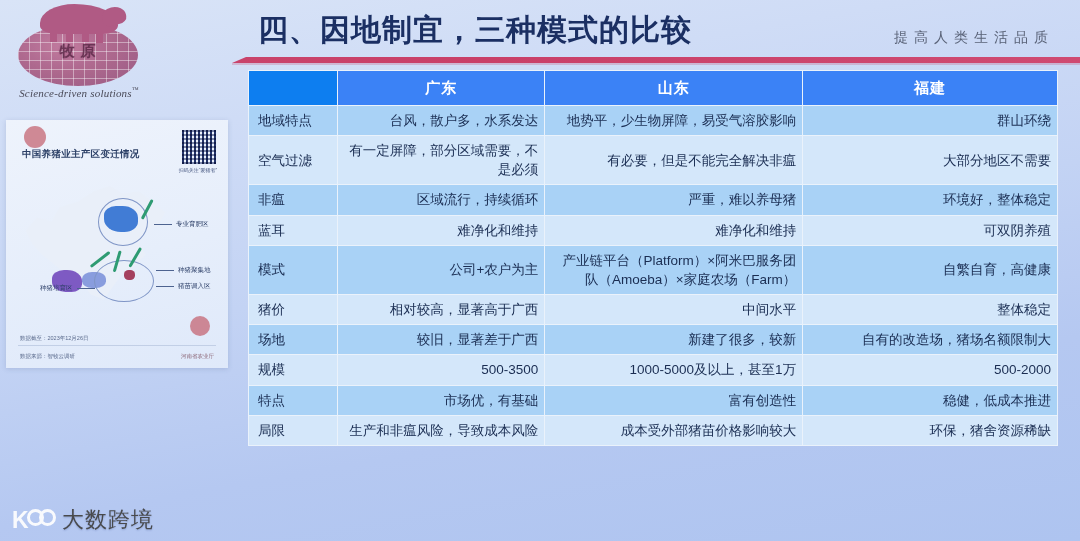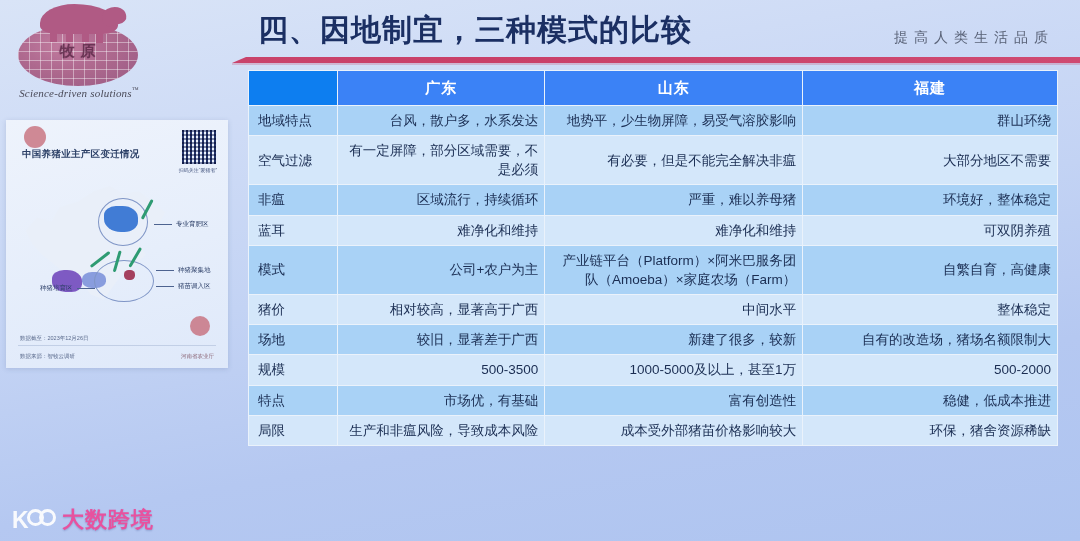--- a/index.html
+++ b/index.html
@@ -121,21 +121,21 @@
   
   .wm{position:absolute;left:12px;bottom:6px;display:flex;align-items:center;gap:8px;
     opacity:.92;}
   .wm-mark{position:relative;width:42px;height:26px;}
   .wm-k{position:absolute;left:0;top:1px;font-size:23px;font-weight:bold;color:#ffffff;
     font-family:"Liberation Sans",sans-serif;line-height:24px;}
   .wm-o1,.wm-o2{position:absolute;top:2px;width:11px;height:11px;border-radius:50%;
     border:3px solid #ffffff;}
   .wm-o1{left:15px;}
   .wm-o2{left:27px;}
-  .wm-text{font-size:22px;font-weight:bold;color:#ec4899;letter-spacing:1px;
+  .wm-text{font-size:22px;font-weight:normal;color:#404040;letter-spacing:1px;
     text-shadow:0 1px 2px rgba(60,80,140,.35);}
 </style>
 </head>
 <body>
 
 <div class="slide">
 
   <div class="logo-box">
     <div class="logo-globe"></div>
     <div class="logo-pig"></div>

